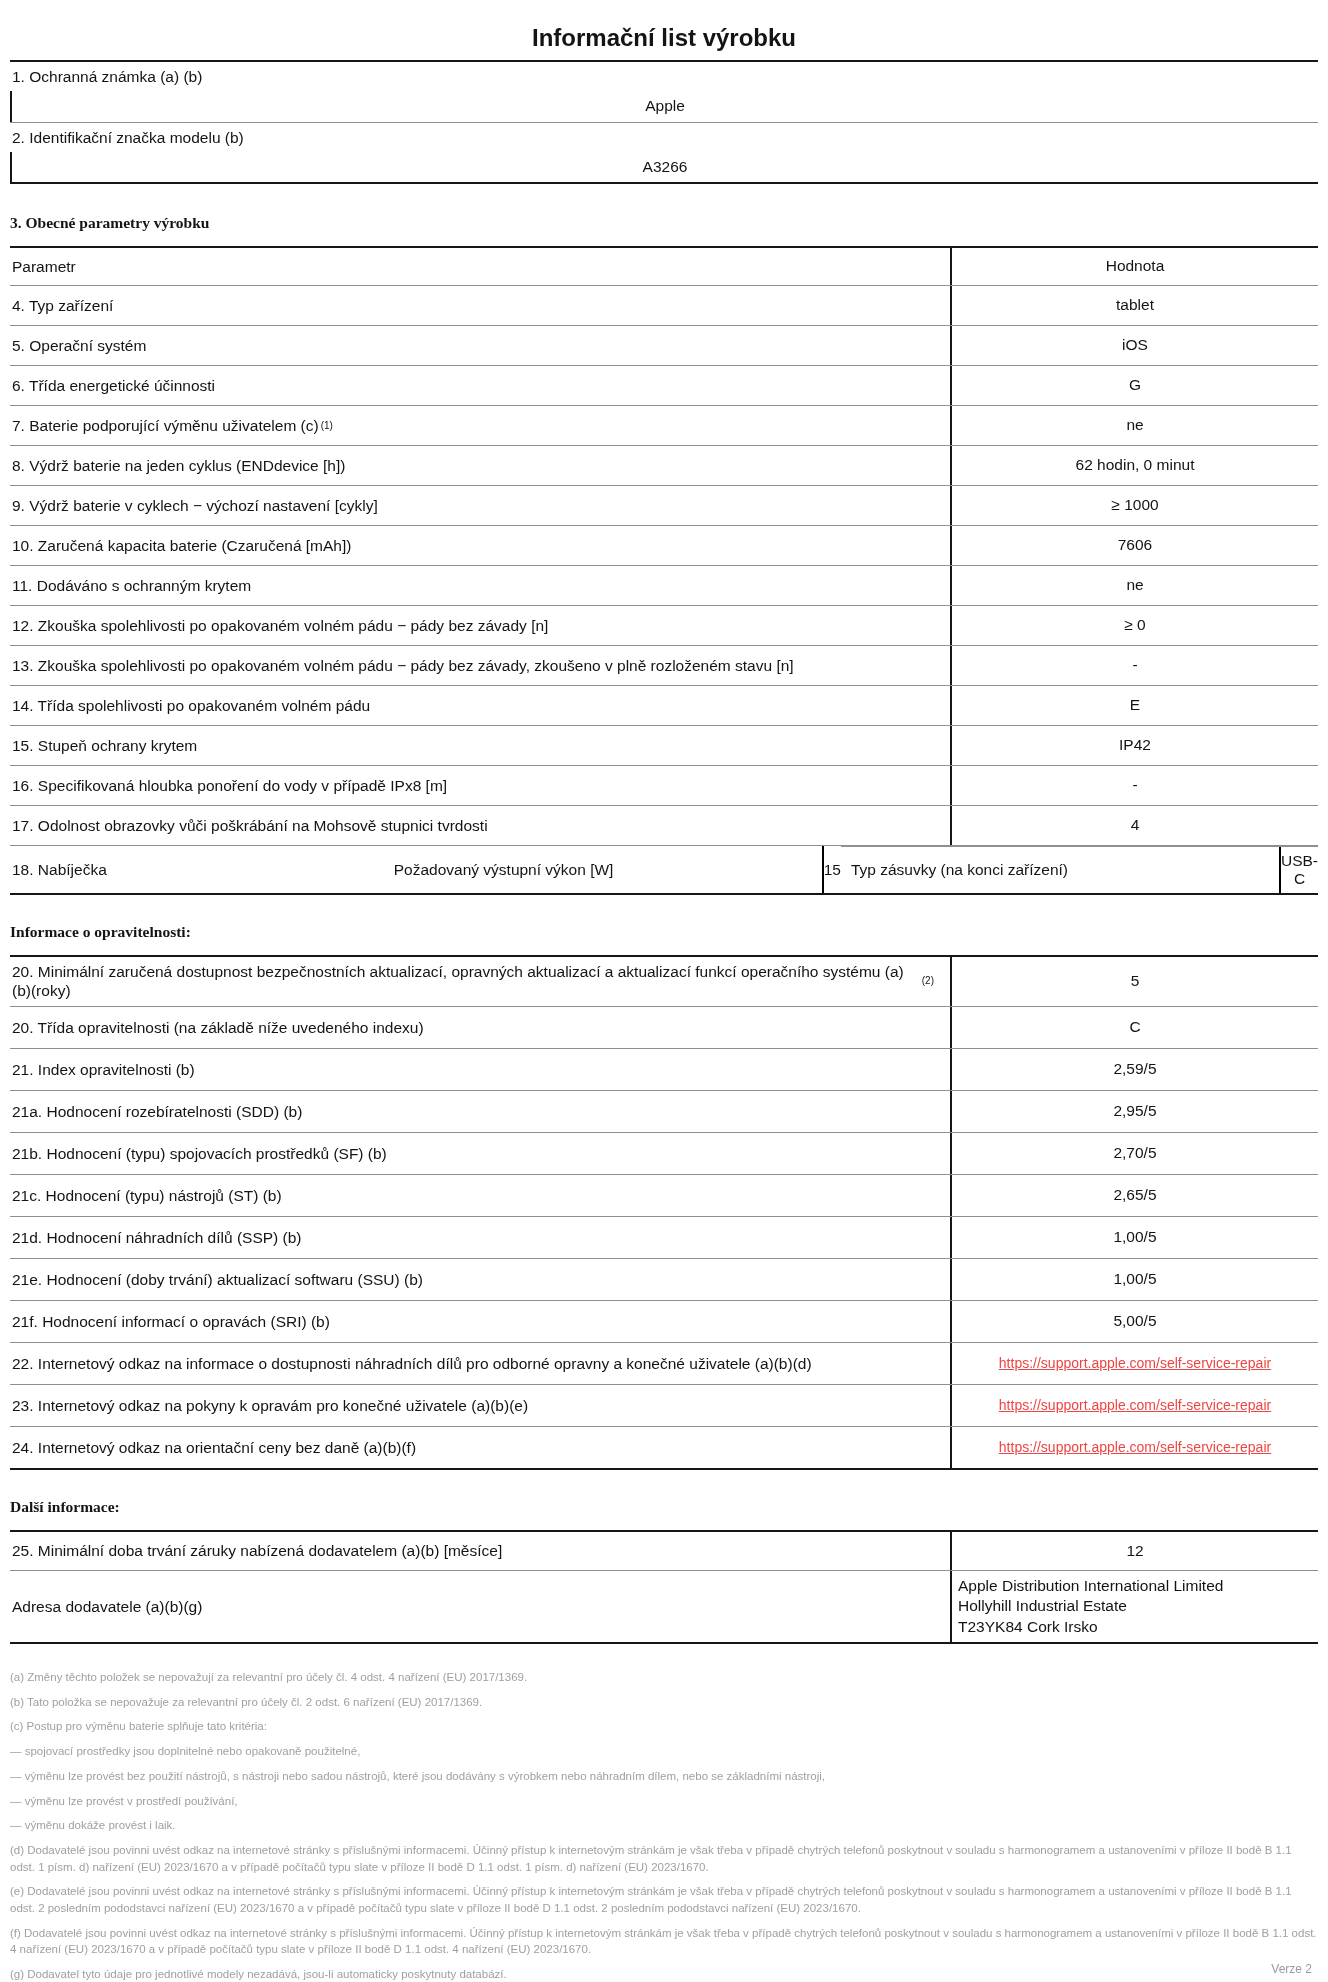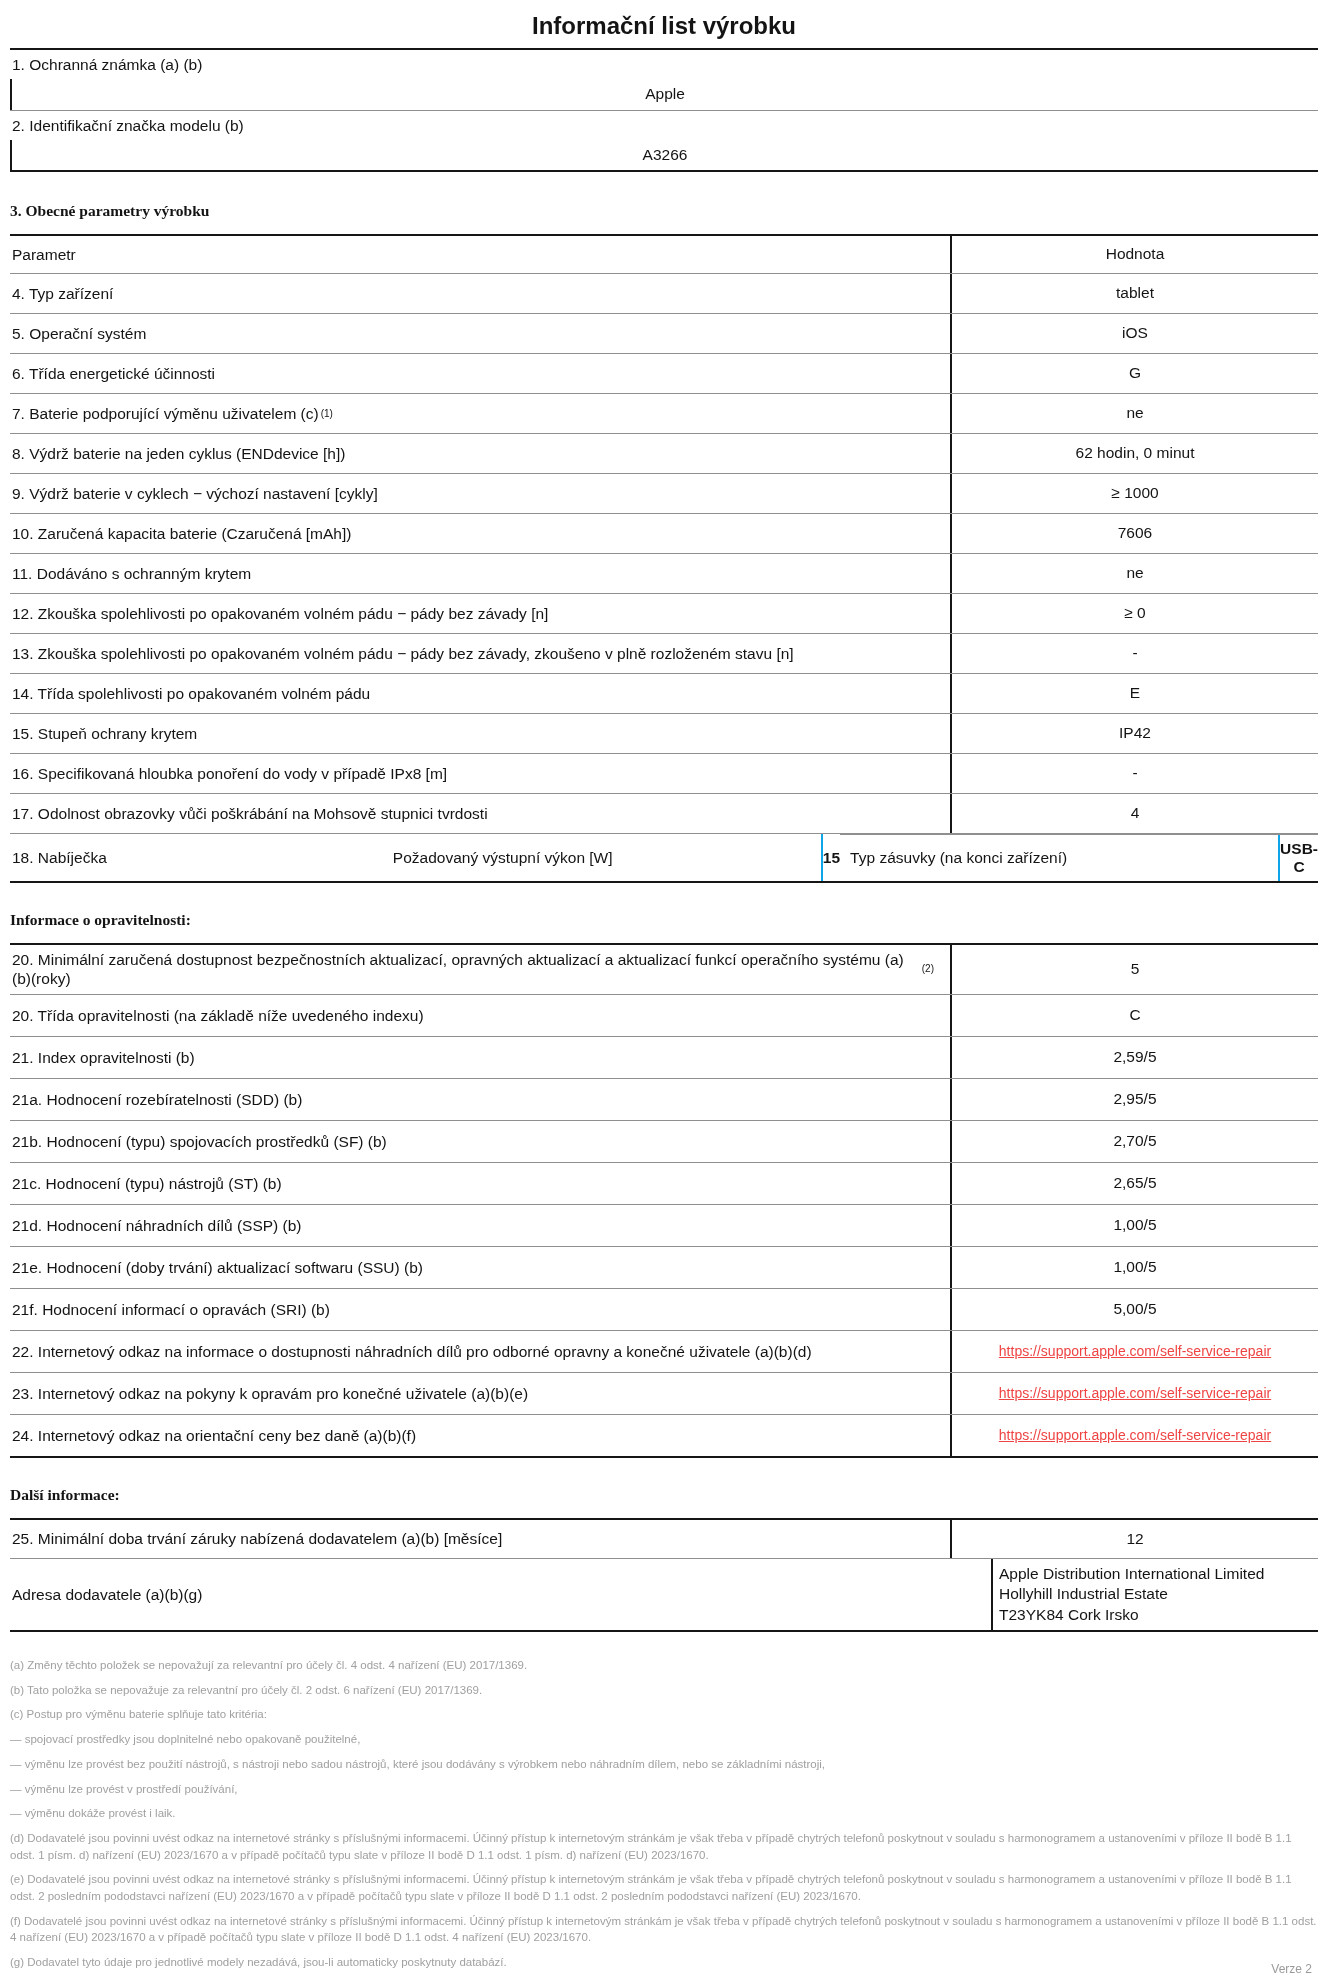--- a/index.html
+++ b/index.html
@@ -1,20 +1,20 @@
 <!DOCTYPE html>
 <html lang="cs"><head>
 <meta charset="utf-8">
 <style>
   html,body{margin:0;padding:0;background:#ffffff;}
   .page{
     width:1328px;height:1982px;position:relative;overflow:hidden;
     background:#ffffff;color:#141414;
     font-family:"Liberation Sans","DejaVu Sans",sans-serif;
-    box-sizing:border-box;padding:0 10px;
+    box-sizing:border-box;padding:12px 10px;
   }
   .title{text-align:center;font-size:24px;font-weight:bold;margin:12px 0 8px 0;}
 
   .tbl{border-top:2px solid #161616;border-bottom:2px solid #161616;}
   .row{display:flex;align-items:stretch;border-top:1px solid #8f8f8f;}
   .row:first-child{border-top:none;}
   .cl{width:940px;box-sizing:border-box;padding:5px 16px 5px 2px;display:flex;align-items:center;font-size:15.5px;line-height:1.25;}
   .cv{flex:1;border-left:2px solid #161616;display:flex;align-items:center;justify-content:center;text-align:center;font-size:15.5px;padding:5px 6px;box-sizing:border-box;line-height:1.3;}
   sup{font-size:10px;line-height:0;margin-left:2px;}
 
@@ -29,23 +29,23 @@
   .sec{font-weight:bold;font-size:15.5px;margin:28px 0 14px 0;font-family:Liberation Serif, serif;}
   .sec.first{margin-top:30px;}
 
   
   .crow{display:flex;align-items:stretch;border-top:1px solid #8f8f8f;}
   .c-label{width:502px;box-sizing:border-box;display:flex;align-items:center;padding:5px 10px 5px 2px;font-size:15.5px;}
   .c-sub{flex:1;display:flex;flex-direction:row;}
   .c-subrow{display:flex;align-items:stretch;flex:1;min-height:46px;}
   .c-subrow + .c-subrow{border-top:1px solid #8f8f8f;}
   .c-name{width:438px;box-sizing:border-box;display:flex;align-items:center;padding-left:10px;font-size:15.5px;}
-  .c-val{flex:1;border-left:2px solid #0ea5e9;display:flex;align-items:center;justify-content:center;text-align:center;font-size:15.5px;font-weight:bold;}
-
-  .cv.addr{flex-direction:column;align-items:flex-start;justify-content:space-between;text-align:left;padding-left:6px;line-height:1.32;margin-left:41px;}
+  .c-val{flex:1;border-left:2px solid #000000;display:flex;align-items:center;justify-content:center;text-align:center;font-size:15.5px;}
+
+  .cv.addr{flex-direction:column;align-items:flex-start;justify-content:space-between;text-align:left;padding-left:6px;line-height:1.32;}
 
   .link{color:#ef4444;text-decoration:underline;cursor:pointer;font-size:14px;}
 
   .fns{margin-top:25px;color:#a0a0a0;font-size:11.5px;line-height:1.45;}
   .fn{margin:0 0 8px 0;}
   .fn.gap{}
 
   .version{position:absolute;right:16px;bottom:6px;color:#9a9a9a;font-size:12px;}
 </style>
 </head>

